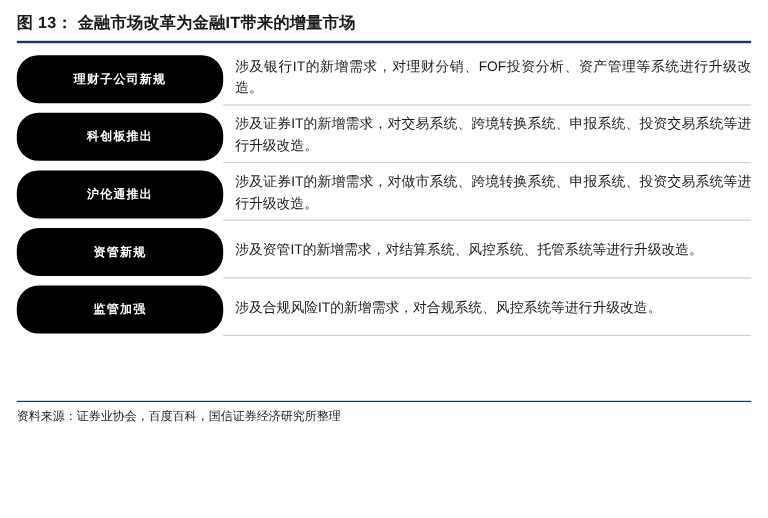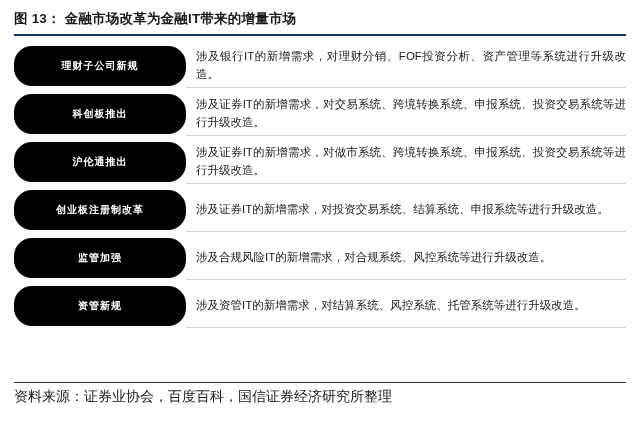--- a/index.html
+++ b/index.html
@@ -86,21 +86,21 @@
     text-align: justify;
   }
   
   .source-rule {
     height: 1px;
     background: #17375e;
     margin: 6px 14px 0 14px;
   }
   .source {
     padding: 5px 14px 0 14px;
-    font-size: 14px;
+    font-size: 10px;
     color: #1a1a1a;
   }
 </style>
 </head>
 <body>
 
 <div class="page">
 
   <div class="title-row">
     <span class="title-text">图 13： 金融市场改革为金融IT带来的增量市场</span>
@@ -129,44 +129,36 @@
 
     <div class="row">
       <div class="pill-cell">
         <div class="pill">沪伦通推出</div>
       </div>
       <div class="desc-cell">
         <div class="desc-text">涉及证券IT的新增需求，对做市系统、跨境转换系统、申报系统、投资交易系统等进行升级改造。</div>
       </div>
     </div>
 
+
     <div class="row">
       <div class="pill-cell">
-        <div class="pill">创业板注册制改革</div>
+        <div class="pill">资管新规</div>
       </div>
       <div class="desc-cell">
-        <div class="desc-text">涉及证券IT的新增需求，对投资交易系统、结算系统、申报系统等进行升级改造。</div>
+        <div class="desc-text">涉及资管IT的新增需求，对结算系统、风控系统、托管系统等进行升级改造。</div>
       </div>
     </div>
 
     <div class="row">
       <div class="pill-cell">
         <div class="pill">监管加强</div>
       </div>
       <div class="desc-cell">
         <div class="desc-text">涉及合规风险IT的新增需求，对合规系统、风控系统等进行升级改造。</div>
-      </div>
-    </div>
-
-    <div class="row">
-      <div class="pill-cell">
-        <div class="pill">资管新规</div>
-      </div>
-      <div class="desc-cell">
-        <div class="desc-text">涉及资管IT的新增需求，对结算系统、风控系统、托管系统等进行升级改造。</div>
       </div>
     </div>
 
     <div class="row">
     </div>
 
   </div>
 
   <div class="source-rule"></div>
   <div class="source">资料来源：证券业协会，百度百科，国信证券经济研究所整理</div>

